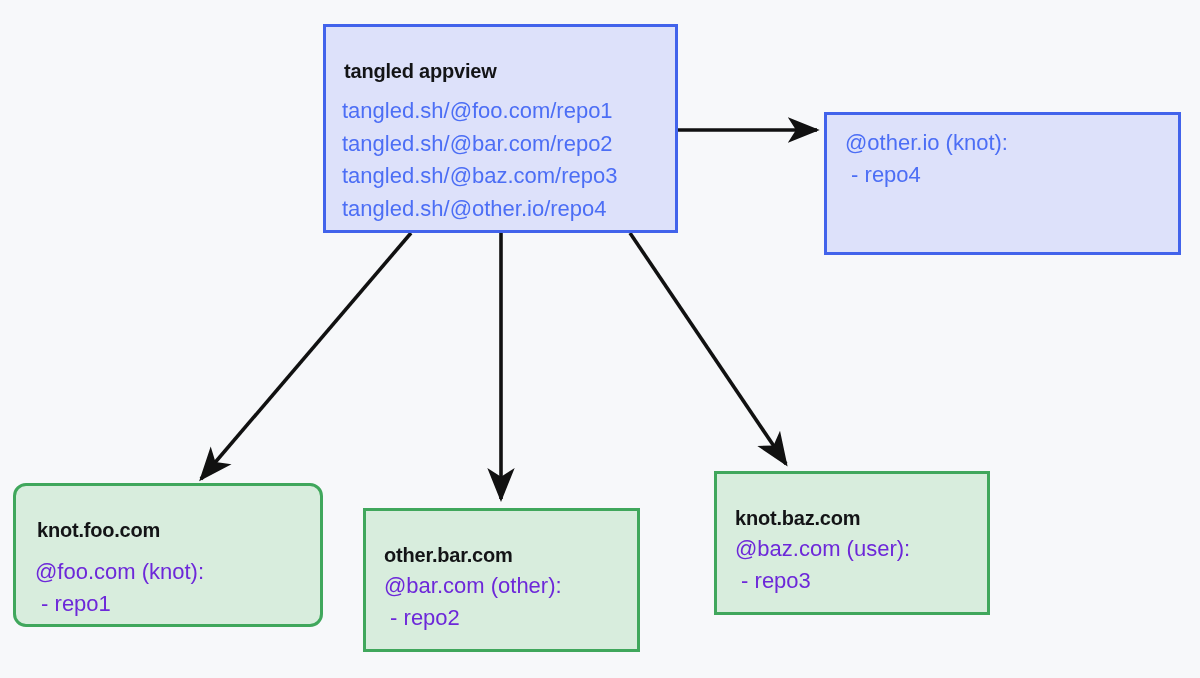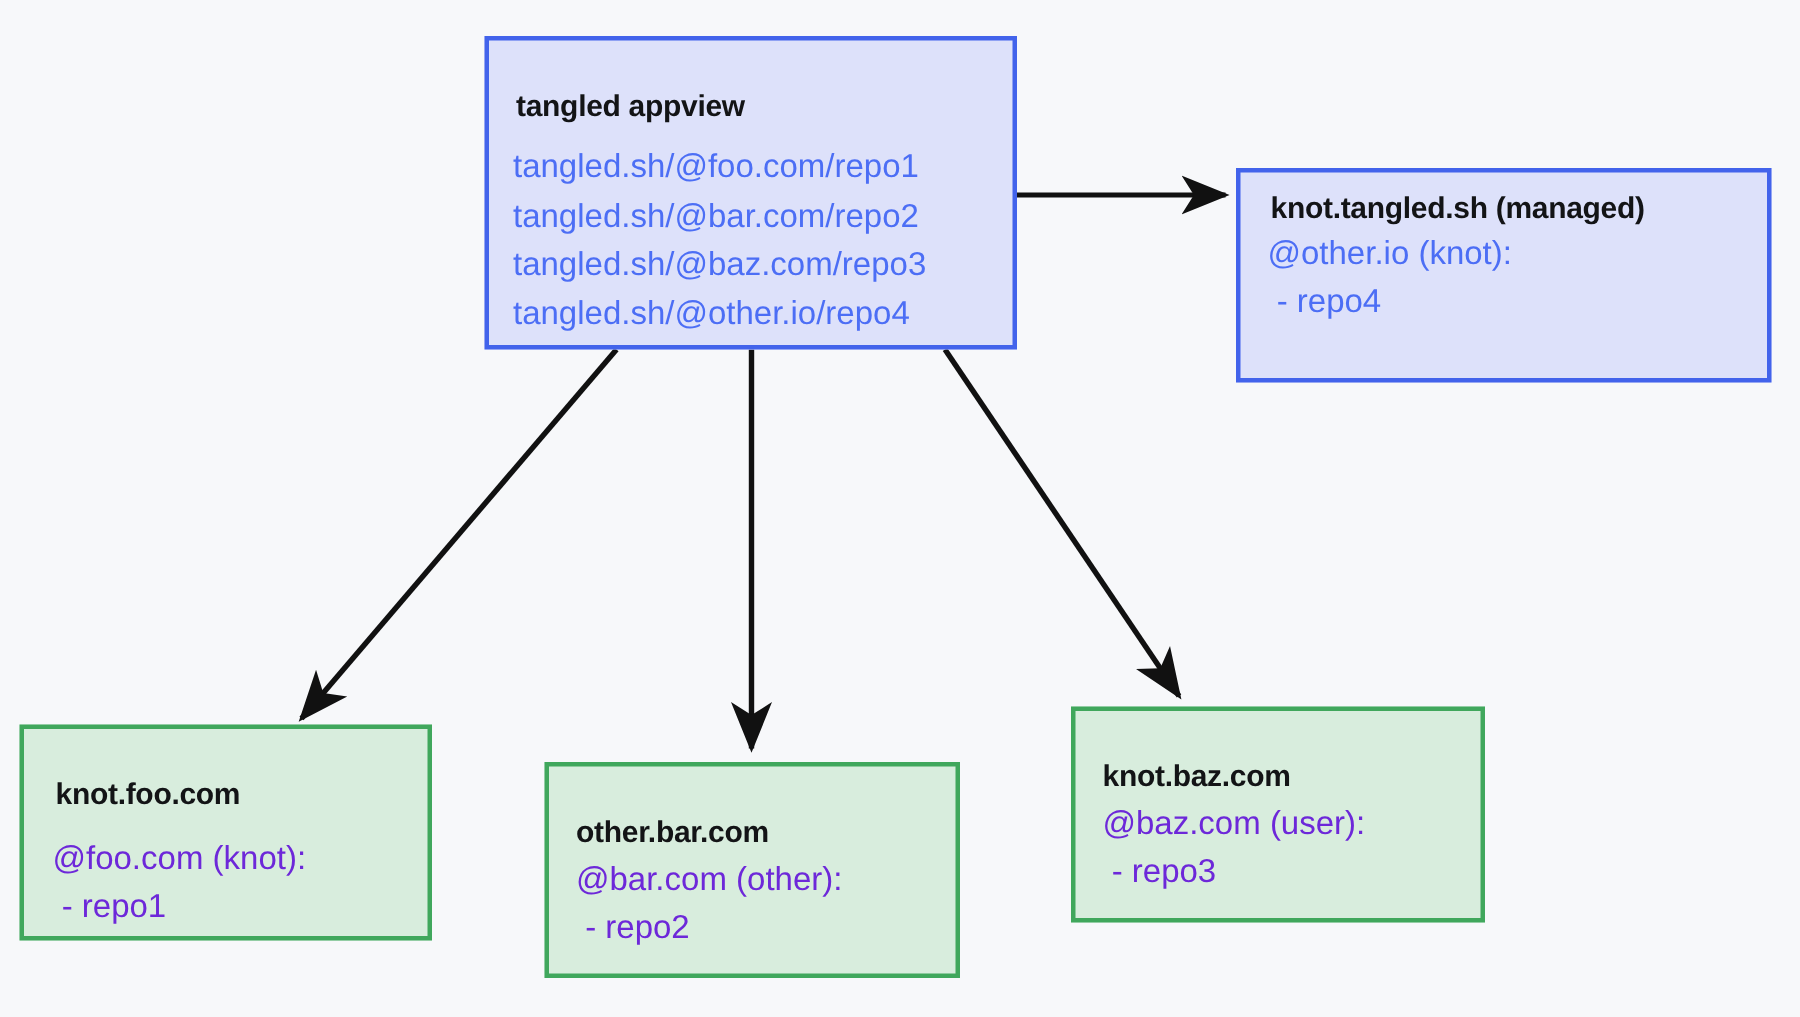--- a/index.html
+++ b/index.html
@@ -71,22 +71,23 @@
   #node-knot-managed {
     left: 824px; top: 112px;
     width: 357px; height: 143px;
     padding-top: 12px;
   }
   #node-knot-managed .node-title { margin-left: 4px; margin-bottom: 2px; }
   #node-knot-managed .node-body { margin-left: 2px; }
 
   #node-knot-foo {
     left: 13px; top: 483px;
-    width: 275px; height: 144px;
+    width: 310px; height: 144px;
     padding-left: 19px;
+    border-radius: 13px;
   }
   #node-knot-foo .node-title { margin-bottom: 14px; }
 
   #node-knot-bar {
     left: 363px; top: 508px;
     width: 277px; height: 144px;
     padding-left: 16px;
   }
   #node-knot-bar .node-title { margin-bottom: 3px; }
   #node-knot-bar .node-body { margin-left: 2px; }
@@ -122,21 +123,20 @@
 
   <div class="node blue" id="node-appview">
     <div class="node-title">tangled appview</div>
     <div class="node-body">tangled.sh/@foo.com/repo1
 tangled.sh/@bar.com/repo2
 tangled.sh/@baz.com/repo3
 tangled.sh/@other.io/repo4</div>
   </div>
 
   <div class="node blue" id="node-knot-managed">
-    <div class="node-title">knot.tangled.sh (managed)</div>
     <div class="node-body">@other.io (knot):
  - repo4</div>
   </div>
 
   <div class="node green" id="node-knot-foo">
     <div class="node-title">knot.foo.com</div>
     <div class="node-body">@foo.com (knot):
  - repo1</div>
   </div>
 

